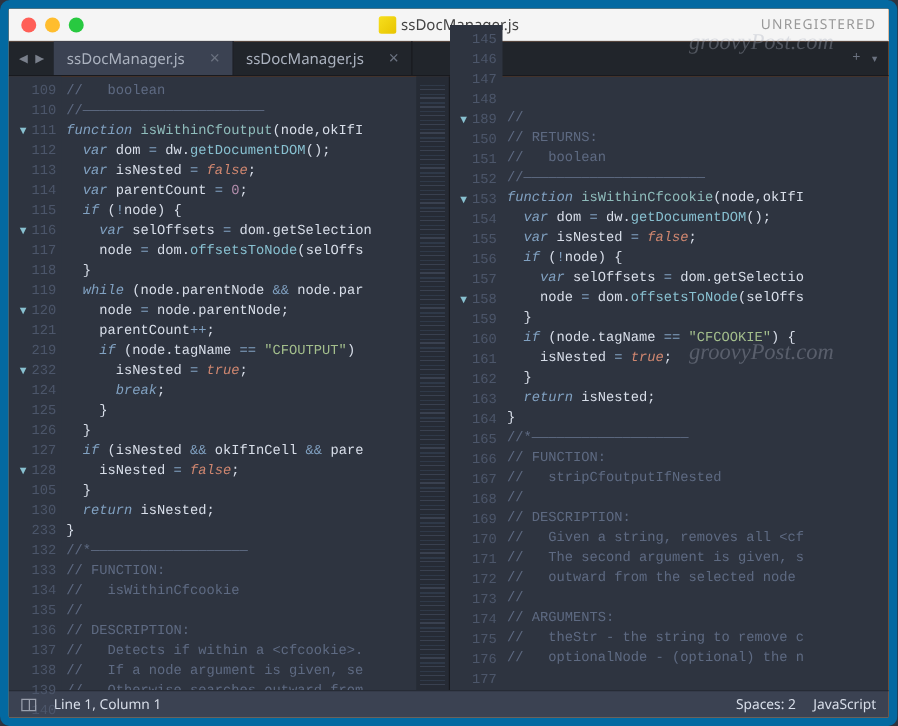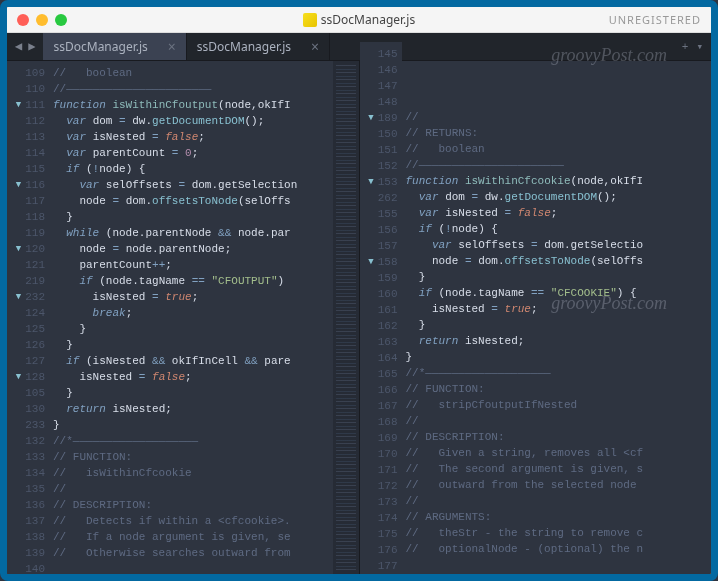--- a/index.html
+++ b/index.html
@@ -218,21 +218,21 @@
             <span>151</span>
           </div>
           <div class="gl">
             <span>152</span>
           </div>
           <div class="gl">
             <span class="fold">▼</span>
             <span>153</span>
           </div>
           <div class="gl">
-            <span>262</span>
+            <span>154</span>
           </div>
           <div class="gl">
             <span>155</span>
           </div>
           <div class="gl">
             <span>156</span>
           </div>
           <div class="gl">
             <span>157</span>
           </div>
@@ -299,13 +299,20 @@
           </div>
         </div>
       <div class="code" id="code-right">
         <div class="watermark" style="top:6px;right:18px">groovyPost.com</div>
         <div class="watermark" style="top:254px;right:18px">groovyPost.com</div>
       <div><span class="c-comment">//</span></div><div><span class="c-comment">// RETURNS:</span></div><div><span class="c-comment">//   boolean</span></div><div><span class="c-comment">//——————————————————————</span></div><div><span class="c-keyword">function</span> <span class="c-name">isWithinCfcookie</span>(<span class="c-ident">node</span>,<span class="c-ident">okIfI</span></div><div>  <span class="c-keyword">var</span> <span class="c-ident">dom</span> <span class="c-op">=</span> <span class="c-ident">dw</span>.<span class="c-method">getDocumentDOM</span>();</div><div>  <span class="c-keyword">var</span> <span class="c-ident">isNested</span> <span class="c-op">=</span> <span class="c-bool">false</span>;</div><div></div><div>  <span class="c-keyword">if</span> (<span class="c-op">!</span><span class="c-ident">node</span>) {</div><div>    <span class="c-keyword">var</span> <span class="c-ident">selOffsets</span> <span class="c-op">=</span> <span class="c-ident">dom</span>.<span class="c-ident">getSelectio</span></div><div>    <span class="c-ident">node</span> <span class="c-op">=</span> <span class="c-ident">dom</span>.<span class="c-method">offsetsToNode</span>(<span class="c-ident">selOffs</span></div><div>  }</div><div></div><div>  <span class="c-keyword">if</span> (<span class="c-ident">node</span>.<span class="c-ident">tagName</span> <span class="c-op">=</span><span class="c-op">=</span> <span class="c-string">"CFCOOKIE"</span>) {</div><div>    <span class="c-ident">isNested</span> <span class="c-op">=</span> <span class="c-bool">true</span>;</div><div>  }</div><div></div><div>  <span class="c-keyword">return</span> <span class="c-ident">isNested</span>;</div><div>}</div><div></div><div><span class="c-comment">//*———————————————————</span></div><div><span class="c-comment">// FUNCTION:</span></div><div><span class="c-comment">//   stripCfoutputIfNested</span></div><div><span class="c-comment">//</span></div><div><span class="c-comment">// DESCRIPTION:</span></div><div><span class="c-comment">//   Given a string, removes all &lt;cf</span></div><div><span class="c-comment">//   The second argument is given, s</span></div><div><span class="c-comment">//   outward from the selected node</span></div><div><span class="c-comment">//</span></div><div><span class="c-comment">// ARGUMENTS:</span></div><div><span class="c-comment">//   theStr - the string to remove c</span></div><div><span class="c-comment">//   optionalNode - (optional) the n</span></div></div>
       <div class="minimap"></div>
     </div>
   </div>
 
+  <div class="statusbar">
+    <div class="sb-icon"></div>
+    <span>Line 1, Column 1</span>
+    <div class="spacer"></div>
+    <span>Spaces: 2</span>
+    <span>JavaScript</span>
+  </div>
 </div>
 
 </body></html>

